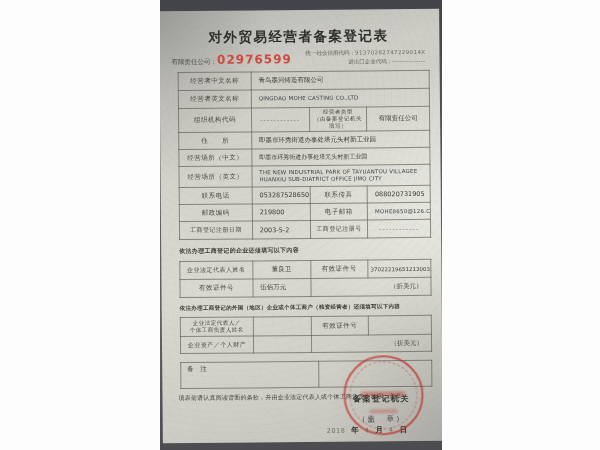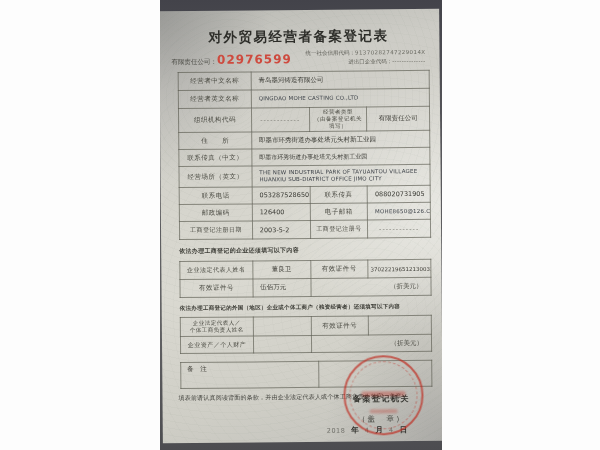--- a/index.html
+++ b/index.html
@@ -115,36 +115,36 @@
           <td class="dash">------------</td>
           <td class="lbl pre">经营者类型
 （由备案登记机关填写）</td>
           <td class="ctr">有限责任公司</td>
         </tr>
         <tr style="height:17px">
           <td class="lbl">住　　所</td>
           <td class="val" colspan="3">即墨市环秀街道办事处塔元头村新工业园</td>
         </tr>
         <tr style="height:17px">
-          <td class="lbl">联系传真（中文）</td>
+          <td class="lbl">经营场所（中文）</td>
           <td class="val" colspan="3" style="font-size:6px">即墨市环秀街道办事处塔元头村新工业园</td>
         </tr>
         <tr style="height:21px">
           <td class="lbl">经营场所（英文）</td>
           <td class="val en" colspan="3">THE NEW INDUSTRIAL PARK OF TAYUANTOU VILLAGEE HUANXIU SUB-DIATRICT OFFICE JIMO CITY</td>
         </tr>
         <tr style="height:17px">
           <td class="lbl">联系电话</td>
           <td class="val">053287528650</td>
           <td class="lbl">联系传真</td>
           <td class="val">088020731905</td>
         </tr>
         <tr style="height:17px">
           <td class="lbl">邮政编码</td>
-          <td class="val">126400</td>
+          <td class="val">219800</td>
           <td class="lbl">电子邮箱</td>
           <td class="val en">MOHE8650@126.COM</td>
         </tr>
         <tr style="height:18px">
           <td class="lbl" style="font-size:6px">工商登记注册日期</td>
           <td class="val">2003-5-2</td>
           <td class="lbl" style="font-size:6px">工商登记注册号</td>
           <td class="dash">------------</td>
         </tr>
       </tbody>

